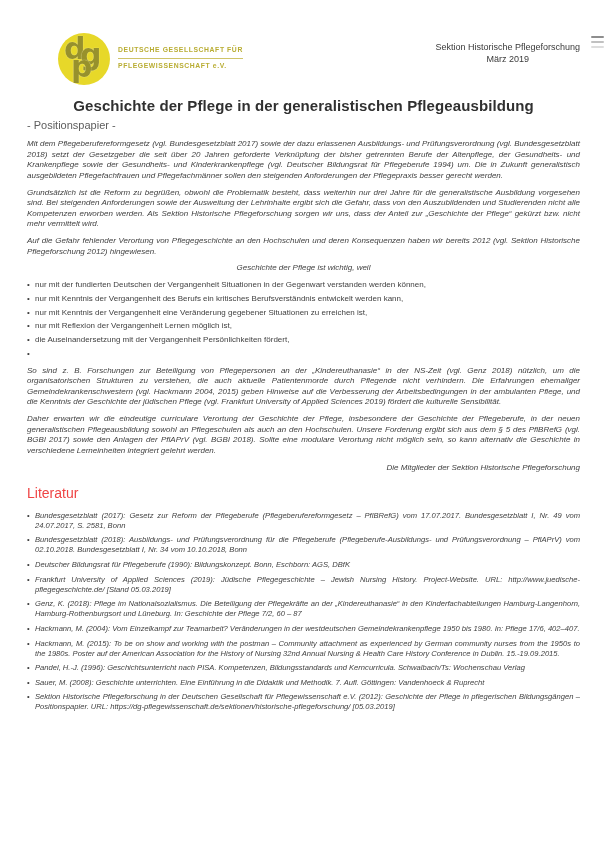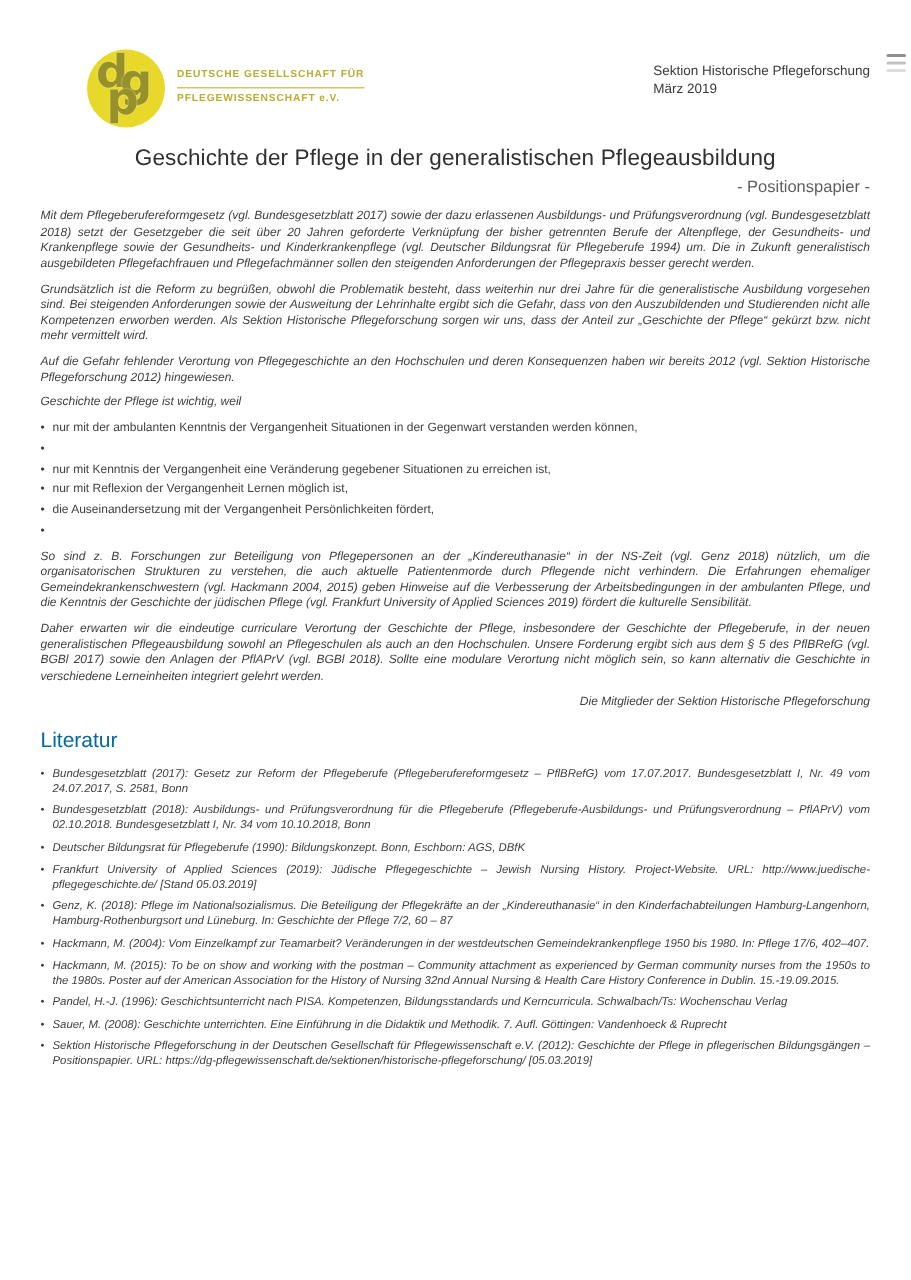--- a/index.html
+++ b/index.html
@@ -35,48 +35,48 @@
   .logo-d{left:6px;top:1px;font-size:30px;}
   .logo-g{left:22px;top:7px;font-size:30px;}
   .logo-p{left:13px;top:19px;font-size:30px;}
   .org-name{
     margin-left:8px;margin-top:12px;
     color:#b9ad33;font-weight:bold;font-size:6.8px;letter-spacing:.6px;
     line-height:1.55;white-space:nowrap;
   }
   .org-name .l1{border-bottom:1px solid #cfc469;padding-bottom:2px;margin-bottom:2px;}
   .section-info{
-    position:absolute;right:0;top:8px;text-align:left;
+    position:absolute;right:0;top:8px;text-align:center;
     font-size:9px;line-height:1.35;color:#3a3a3a;
   }
 
   
   .title{
     position:absolute;top:97px;left:27px;right:27px;text-align:center;
-    font-size:15px;font-weight:normal;color:#303030;letter-spacing:.1px;
+    font-size:15px;font-weight:bold;color:#303030;letter-spacing:.1px;
   }
   .subtitle{
-    position:absolute;top:119px;left:27px;right:27px;text-align:right;
+    position:absolute;top:119px;left:27px;right:27px;text-align:left;
     font-size:11px;color:#5d5d5d;
   }
 
   
   .body{
     position:absolute;top:139px;left:27px;right:27px;
     font-size:8px;line-height:1.33;text-align:justify;color:#3f3f3f;
   }
   .body p{margin:0 0 6px 0;font-style:italic;}
-  .lead-line{margin:0 0 2px 0;text-align:left;}
+  .lead-line{margin:0 0 2px 0;text-align:center;}
   .bullet-list{margin:0 0 6px 0;}
   .bullet-item{display:flex;margin:0 0 3.2px 0;text-align:left;}
   .bullet-item .mk{flex:0 0 8px;}
   .signature{font-style:italic;margin:2px 0 0 0;text-align:right;}
 
   .lit-heading{
-    font-size:14px;font-weight:400;color:#0369a1;
+    font-size:14px;font-weight:400;color:#ef4444;
     margin:11px 0 8px 0;text-align:left;
   }
   .lit-list{font-size:7.6px;font-style:italic;line-height:1.32;}
   .lit-entry{display:flex;margin:0 0 4.6px 0;}
   .lit-entry .mk{flex:0 0 8px;font-style:normal;}
   .lit-entry .txt{flex:1;text-align:justify;font-style:italic;}
 </style>
 </head>
 <body>
 
@@ -115,24 +115,25 @@
         <p>Mit dem Pflegeberufereformgesetz (vgl. Bundesgesetzblatt 2017) sowie der dazu erlassenen Ausbildungs- und Prüfungsverordnung (vgl. Bundesgesetzblatt 2018) setzt der Gesetzgeber die seit über 20 Jahren geforderte Verknüpfung der bisher getrennten Berufe der Altenpflege, der Gesundheits- und Krankenpflege sowie der Gesundheits- und Kinderkrankenpflege (vgl. Deutscher Bildungsrat für Pflegeberufe 1994) um. Die in Zukunft generalistisch ausgebildeten Pflegefachfrauen und Pflegefachmänner sollen den steigenden Anforderungen der Pflegepraxis besser gerecht werden.</p>
         <p>Grundsätzlich ist die Reform zu begrüßen, obwohl die Problematik besteht, dass weiterhin nur drei Jahre für die generalistische Ausbildung vorgesehen sind. Bei steigenden Anforderungen sowie der Ausweitung der Lehrinhalte ergibt sich die Gefahr, dass von den Auszubildenden und Studierenden nicht alle Kompetenzen erworben werden. Als Sektion Historische Pflegeforschung sorgen wir uns, dass der Anteil zur „Geschichte der Pflege“ gekürzt bzw. nicht mehr vermittelt wird.</p>
         <p>Auf die Gefahr fehlender Verortung von Pflegegeschichte an den Hochschulen und deren Konsequenzen haben wir bereits 2012 (vgl. Sektion Historische Pflegeforschung 2012) hingewiesen.</p>
       </div>
 
     <p class="lead-line">Geschichte der Pflege ist wichtig, weil</p>
 
     <div class="bullet-list">
         <div class="bullet-item">
         <span class="mk">•</span>
-        <span class="txt">nur mit der ambulanten Kenntnis der Vergangenheit Situationen in der Gegenwart verstanden werden können,</span>
-      </div>
-        <div class="bullet-item">
-        <span class="mk">•</span>
+        <span class="txt">nur mit der fundierten Deutschen der Vergangenheit Situationen in der Gegenwart verstanden werden können,</span>
+      </div>
+        <div class="bullet-item">
+        <span class="mk">•</span>
+        <span class="txt">nur mit Kenntnis der Vergangenheit des Berufs ein kritisches Berufsverständnis entwickelt werden kann,</span>
       </div>
         <div class="bullet-item">
         <span class="mk">•</span>
         <span class="txt">nur mit Kenntnis der Vergangenheit eine Veränderung gegebener Situationen zu erreichen ist,</span>
       </div>
         <div class="bullet-item">
         <span class="mk">•</span>
         <span class="txt">nur mit Reflexion der Vergangenheit Lernen möglich ist,</span>
       </div>
         <div class="bullet-item">

